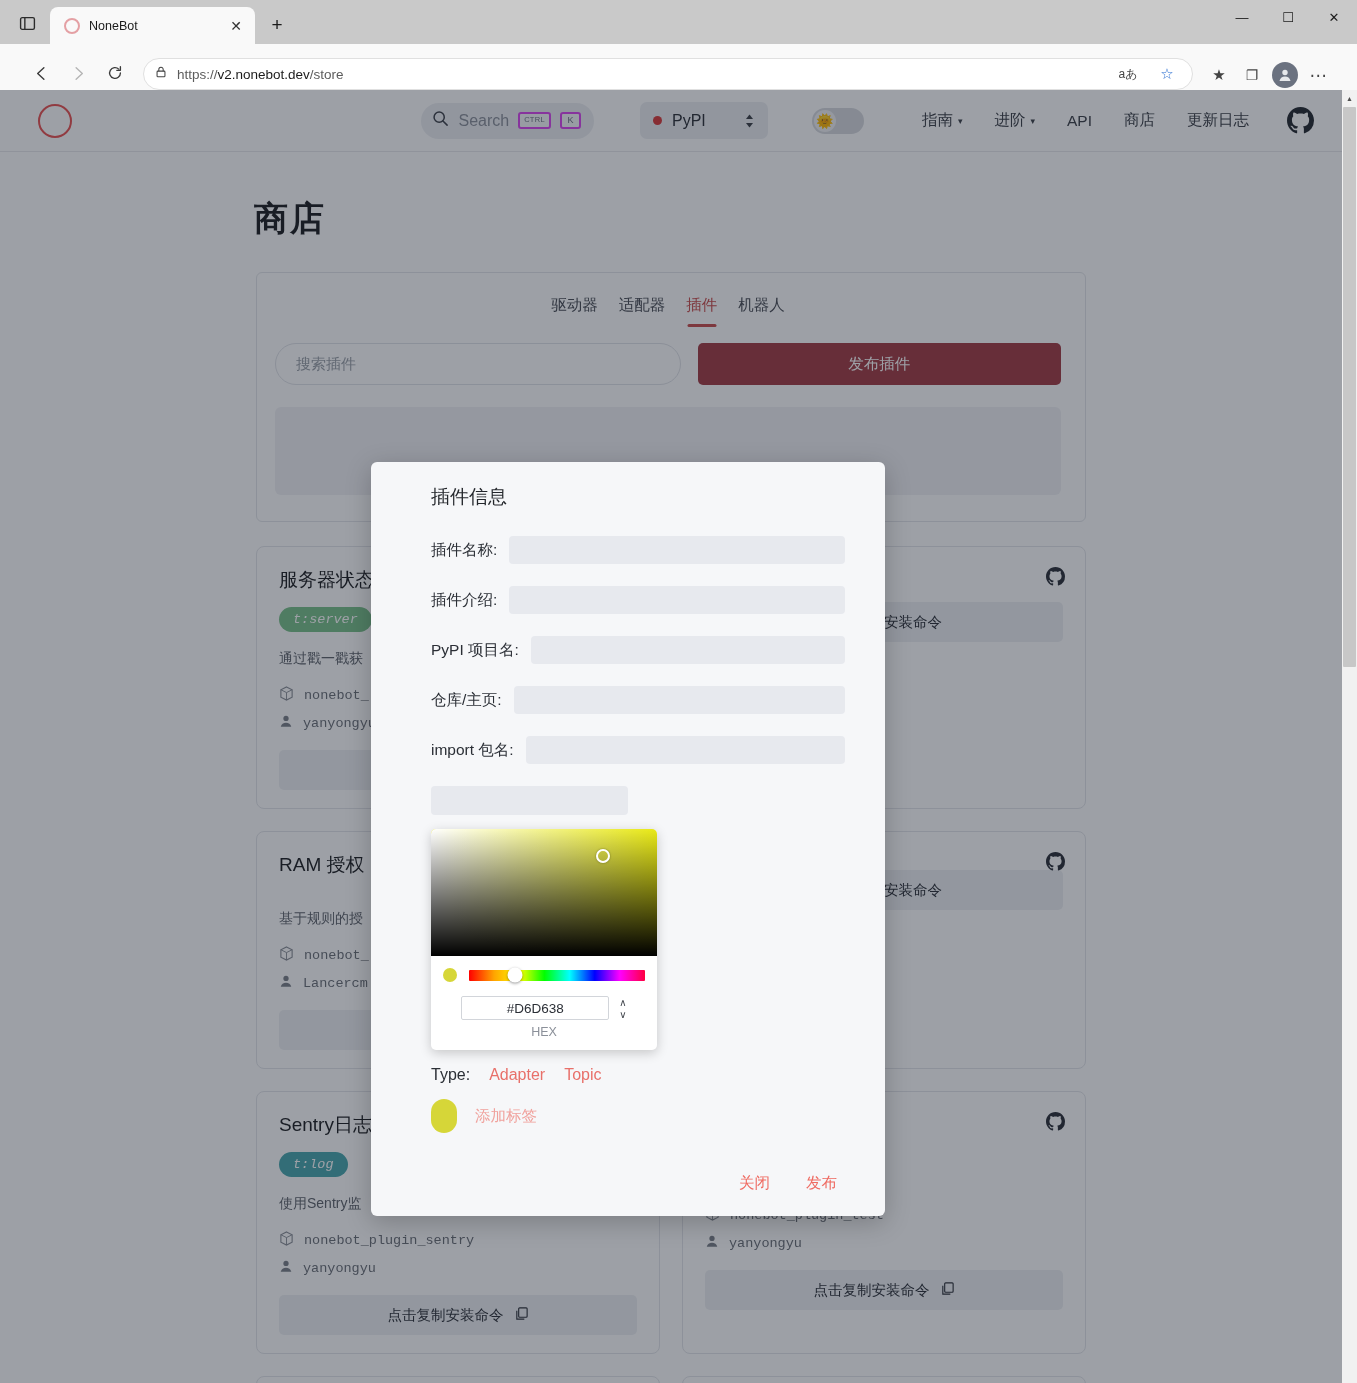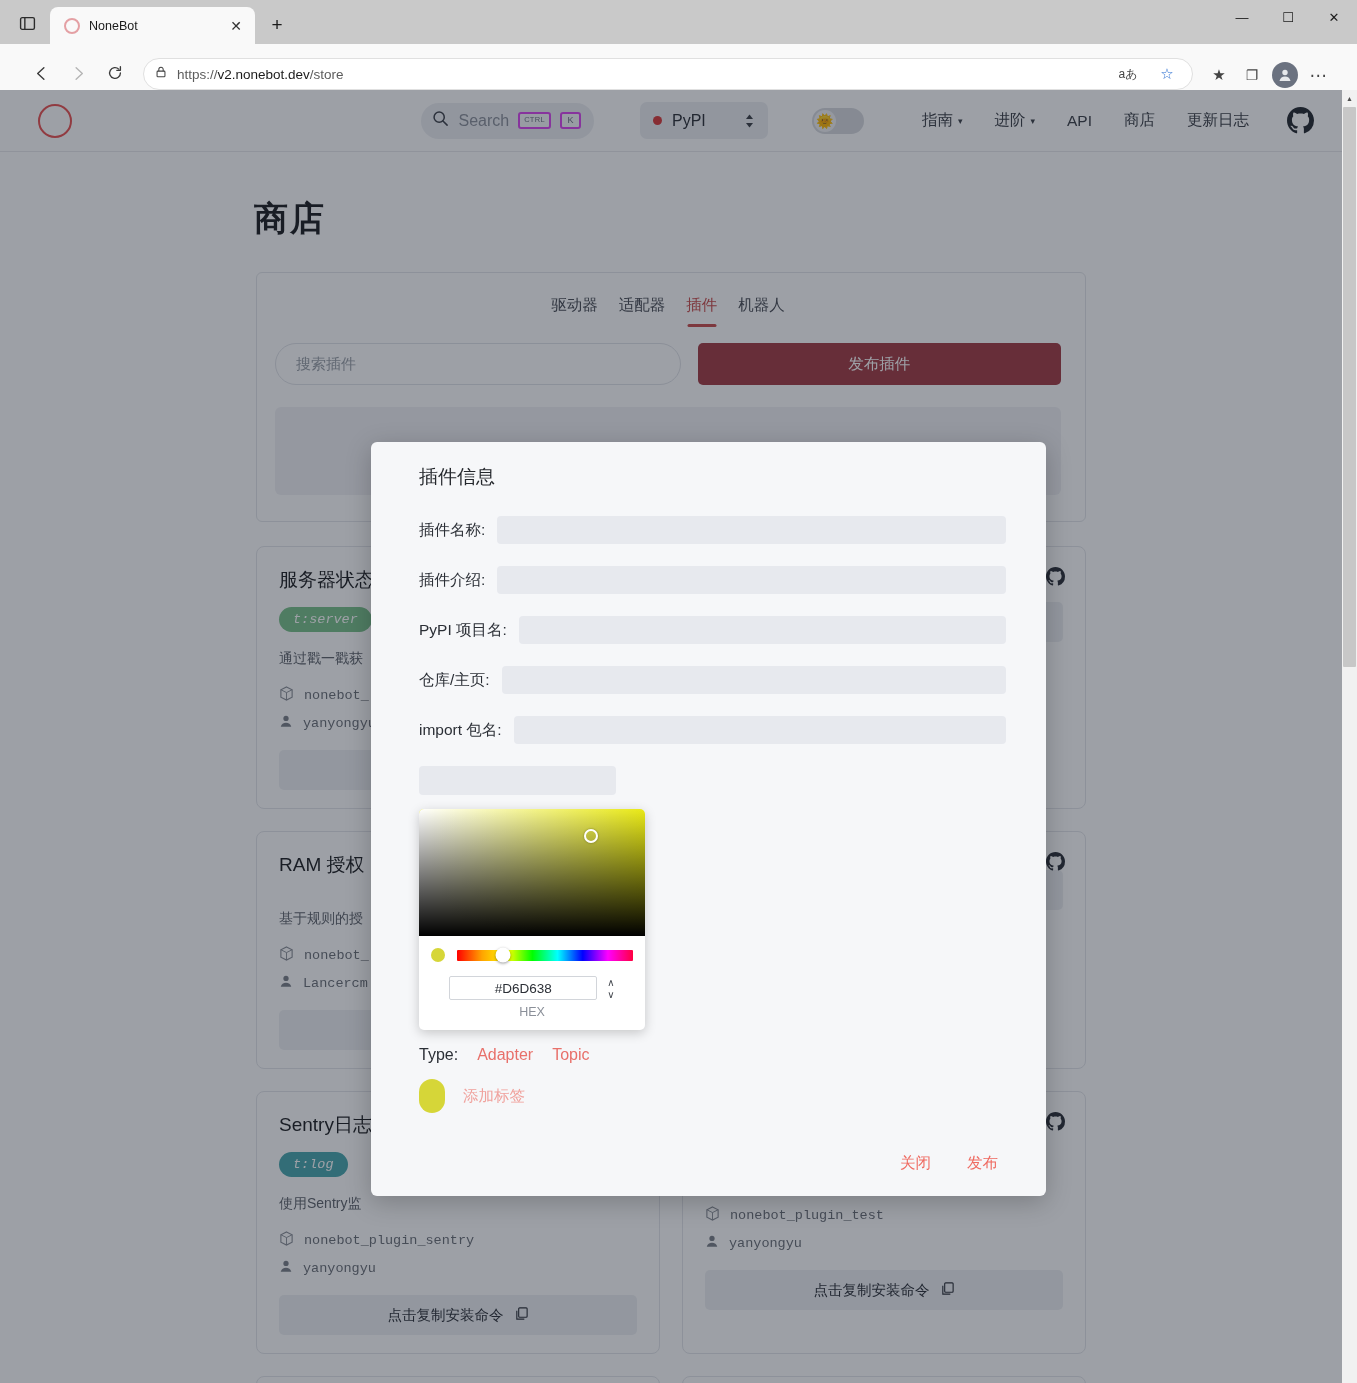--- a/index.html
+++ b/index.html
@@ -138,23 +138,23 @@
   .meta-row { display: flex; align-items: center; gap: 10px; font-size: 13.5px; color: #6b7078;
     font-family: "Liberation Mono", "DejaVu Sans Mono", monospace; }
   .copy-btn {
     margin-top: 18px; height: 40px; background: #eef0f3; border-radius: 5px;
     display: flex; align-items: center; justify-content: center; gap: 10px;
     font-size: 14.5px; color: #2c3038;
   }
 
   
   .modal {
-    position: absolute; left: 371px; top: 352px; width: 675px;
+    position: absolute; left: 371px; top: 372px; width: 514px;
     background: #f6f7f9; border-radius: 6px; z-index: 60;
-    box-shadow: 0 6px 26px rgba(0,0,0,.22); padding: 22px 40px 22px 48px;
+    box-shadow: 0 6px 26px rgba(0,0,0,.22); padding: 22px 40px 22px 60px;
   }
   .modal-title { font-size: 19px; color: #24272c; margin-bottom: 26px; }
   .form-row { display: flex; align-items: center; margin-bottom: 22px; }
   .form-label { font-size: 15.5px; color: #2b2f36; white-space: nowrap; margin-right: 12px; }
   .form-input { flex: 1; height: 28px; background: #e7e9ee; border-radius: 4px; }
   .tags-label { font-size: 15.5px; color: #2b2f36; margin-bottom: 14px; }
   .tag-input { width: 197px; height: 29px; background: #e7e9ee; border-radius: 4px; }
 
   .picker {
     width: 226px; background: #fff; border-radius: 5px; margin-top: 14px;

